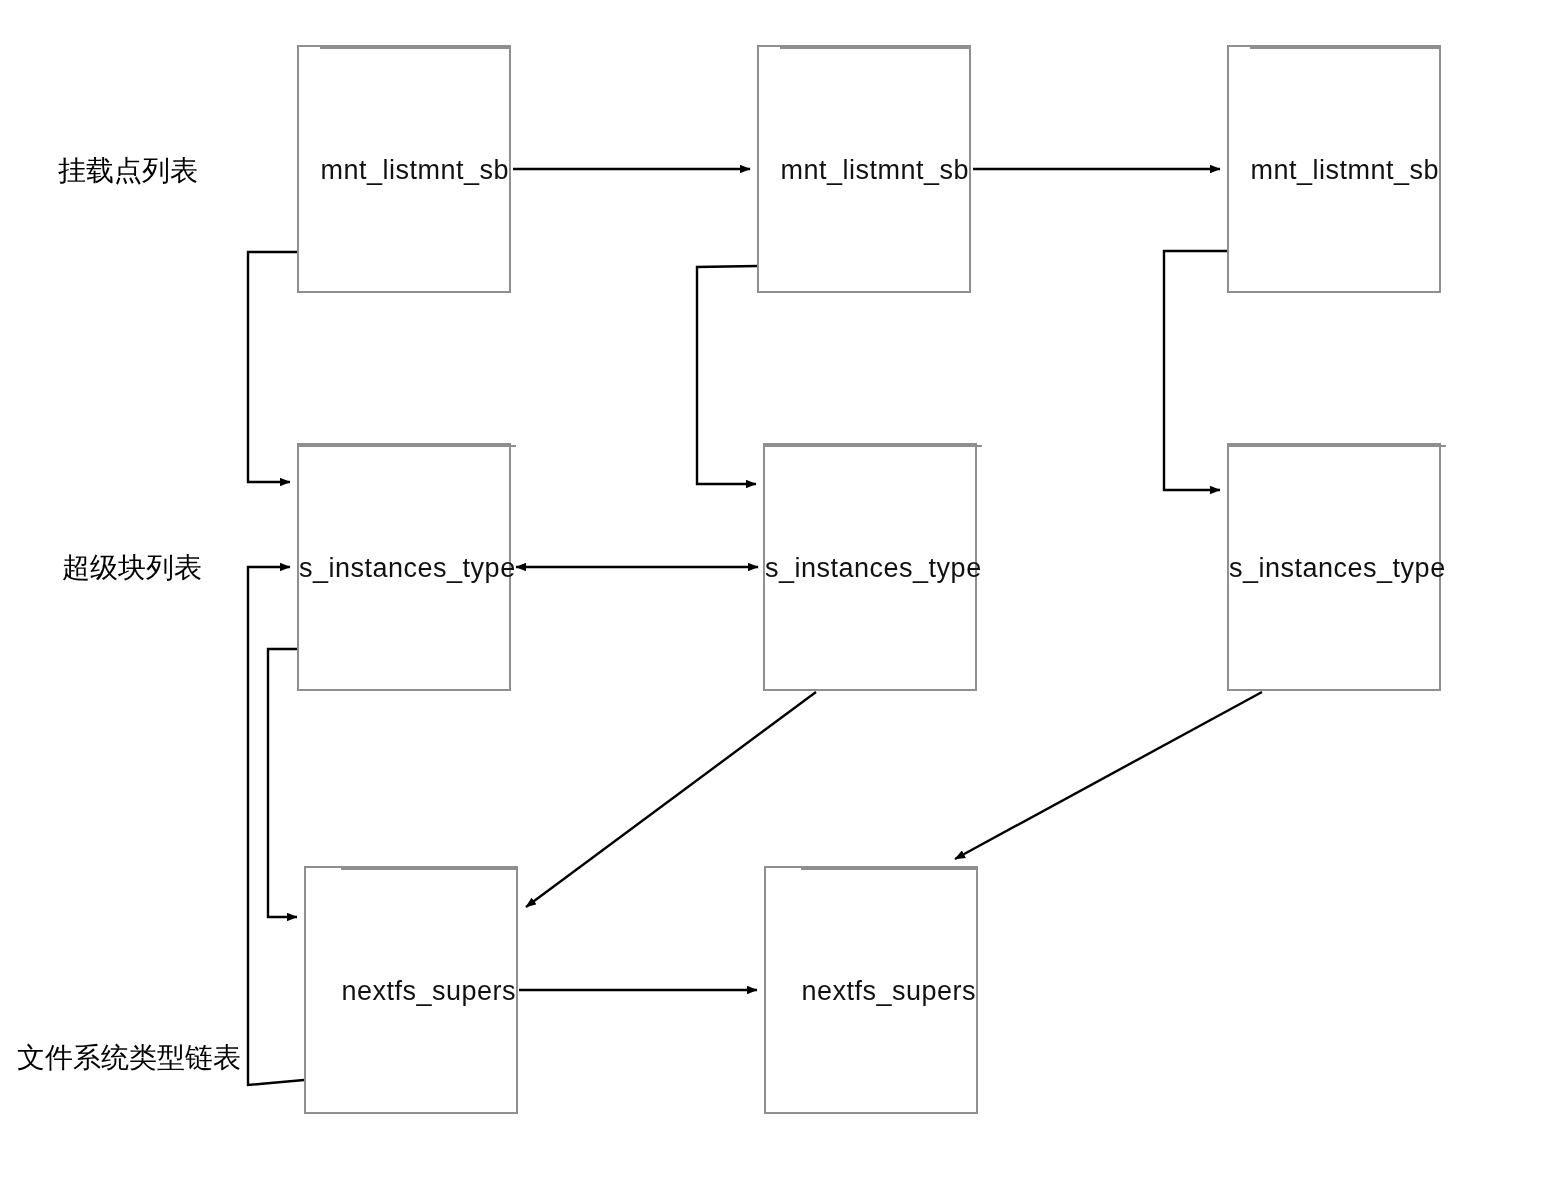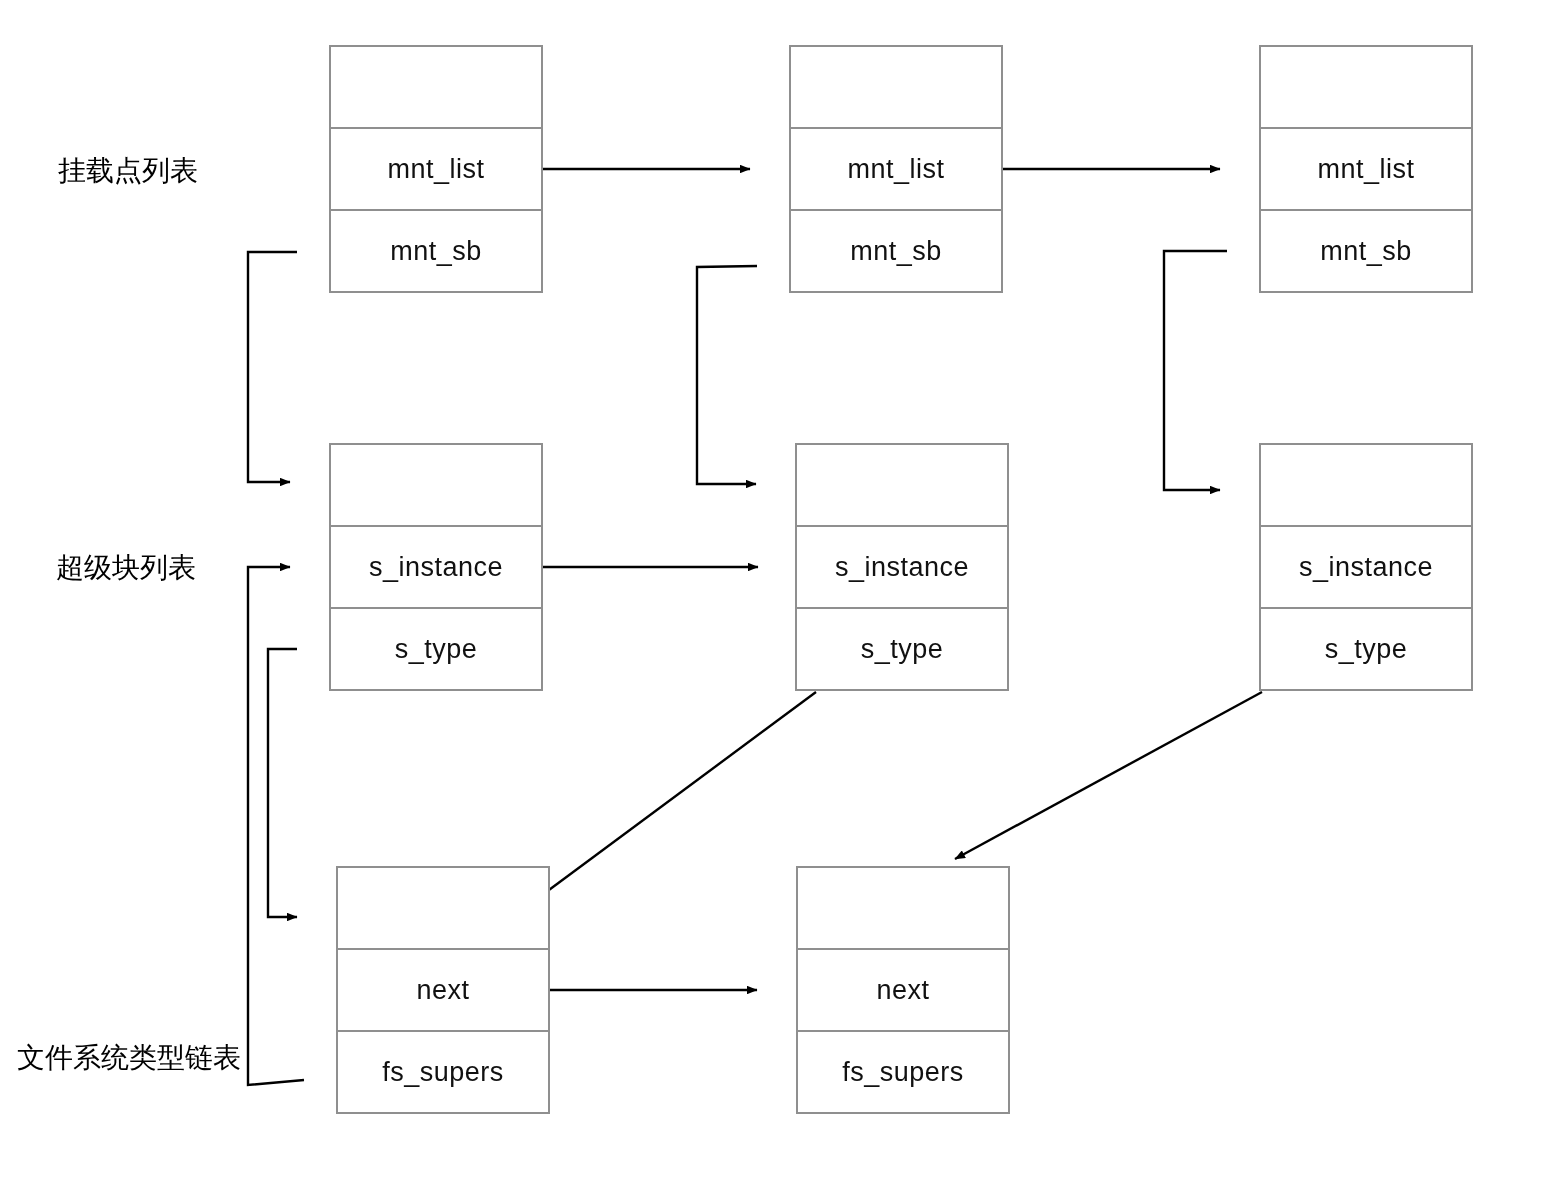--- a/index.html
+++ b/index.html
@@ -12,25 +12,24 @@
     overflow: hidden;
   }
   .arrows {
     position: absolute;
     left: 0; top: 0;
     width: 1564px; height: 1178px;
   }
   .node {
     position: absolute;
     display: flex;
-    flex-direction: column;
+    flex-direction: row;
     border: 2px solid #8f8f8f;
     background: #ffffff;
     box-sizing: border-box;
-    margin-left: 32px;
   }
   .cell {
     flex: 1;
     display: flex;
     align-items: center;
     justify-content: center;
     font-size: 27px;
     color: #111111;
     letter-spacing: 0.5px;
   }
@@ -69,21 +68,21 @@
       <path d="M 816,692 L 526,907" marker-end="url(#arr)"></path>
       <path d="M 1262,692 L 955,859" marker-end="url(#arr)"></path>
 
       <path d="M 304,1080 L 248,1085 L 248,567 L 290,567" marker-end="url(#arr)"></path>
 
       <path d="M 519,990 L 757,990" marker-end="url(#arr)"></path>
     </g>
   </svg>
 
   <div class="side-label" style="left:58px; top:157px;">挂载点列表</div>
-  <div class="side-label" style="left:56px; top:554px;">超级块列表</div>
+  <div class="side-label" style="left:62px; top:554px;">超级块列表</div>
   <div class="side-label" style="left:17px; top:1044px;">文件系统类型链表</div>
 
   <div class="node" style="left:297px; top:45px; width:214px; height:248px;">
     <div class="cell"></div>
     <div class="cell">mnt_list</div>
     <div class="cell">mnt_sb</div>
   </div>
   <div class="node" style="left:757px; top:45px; width:214px; height:248px;">
     <div class="cell"></div>
     <div class="cell">mnt_list</div>

